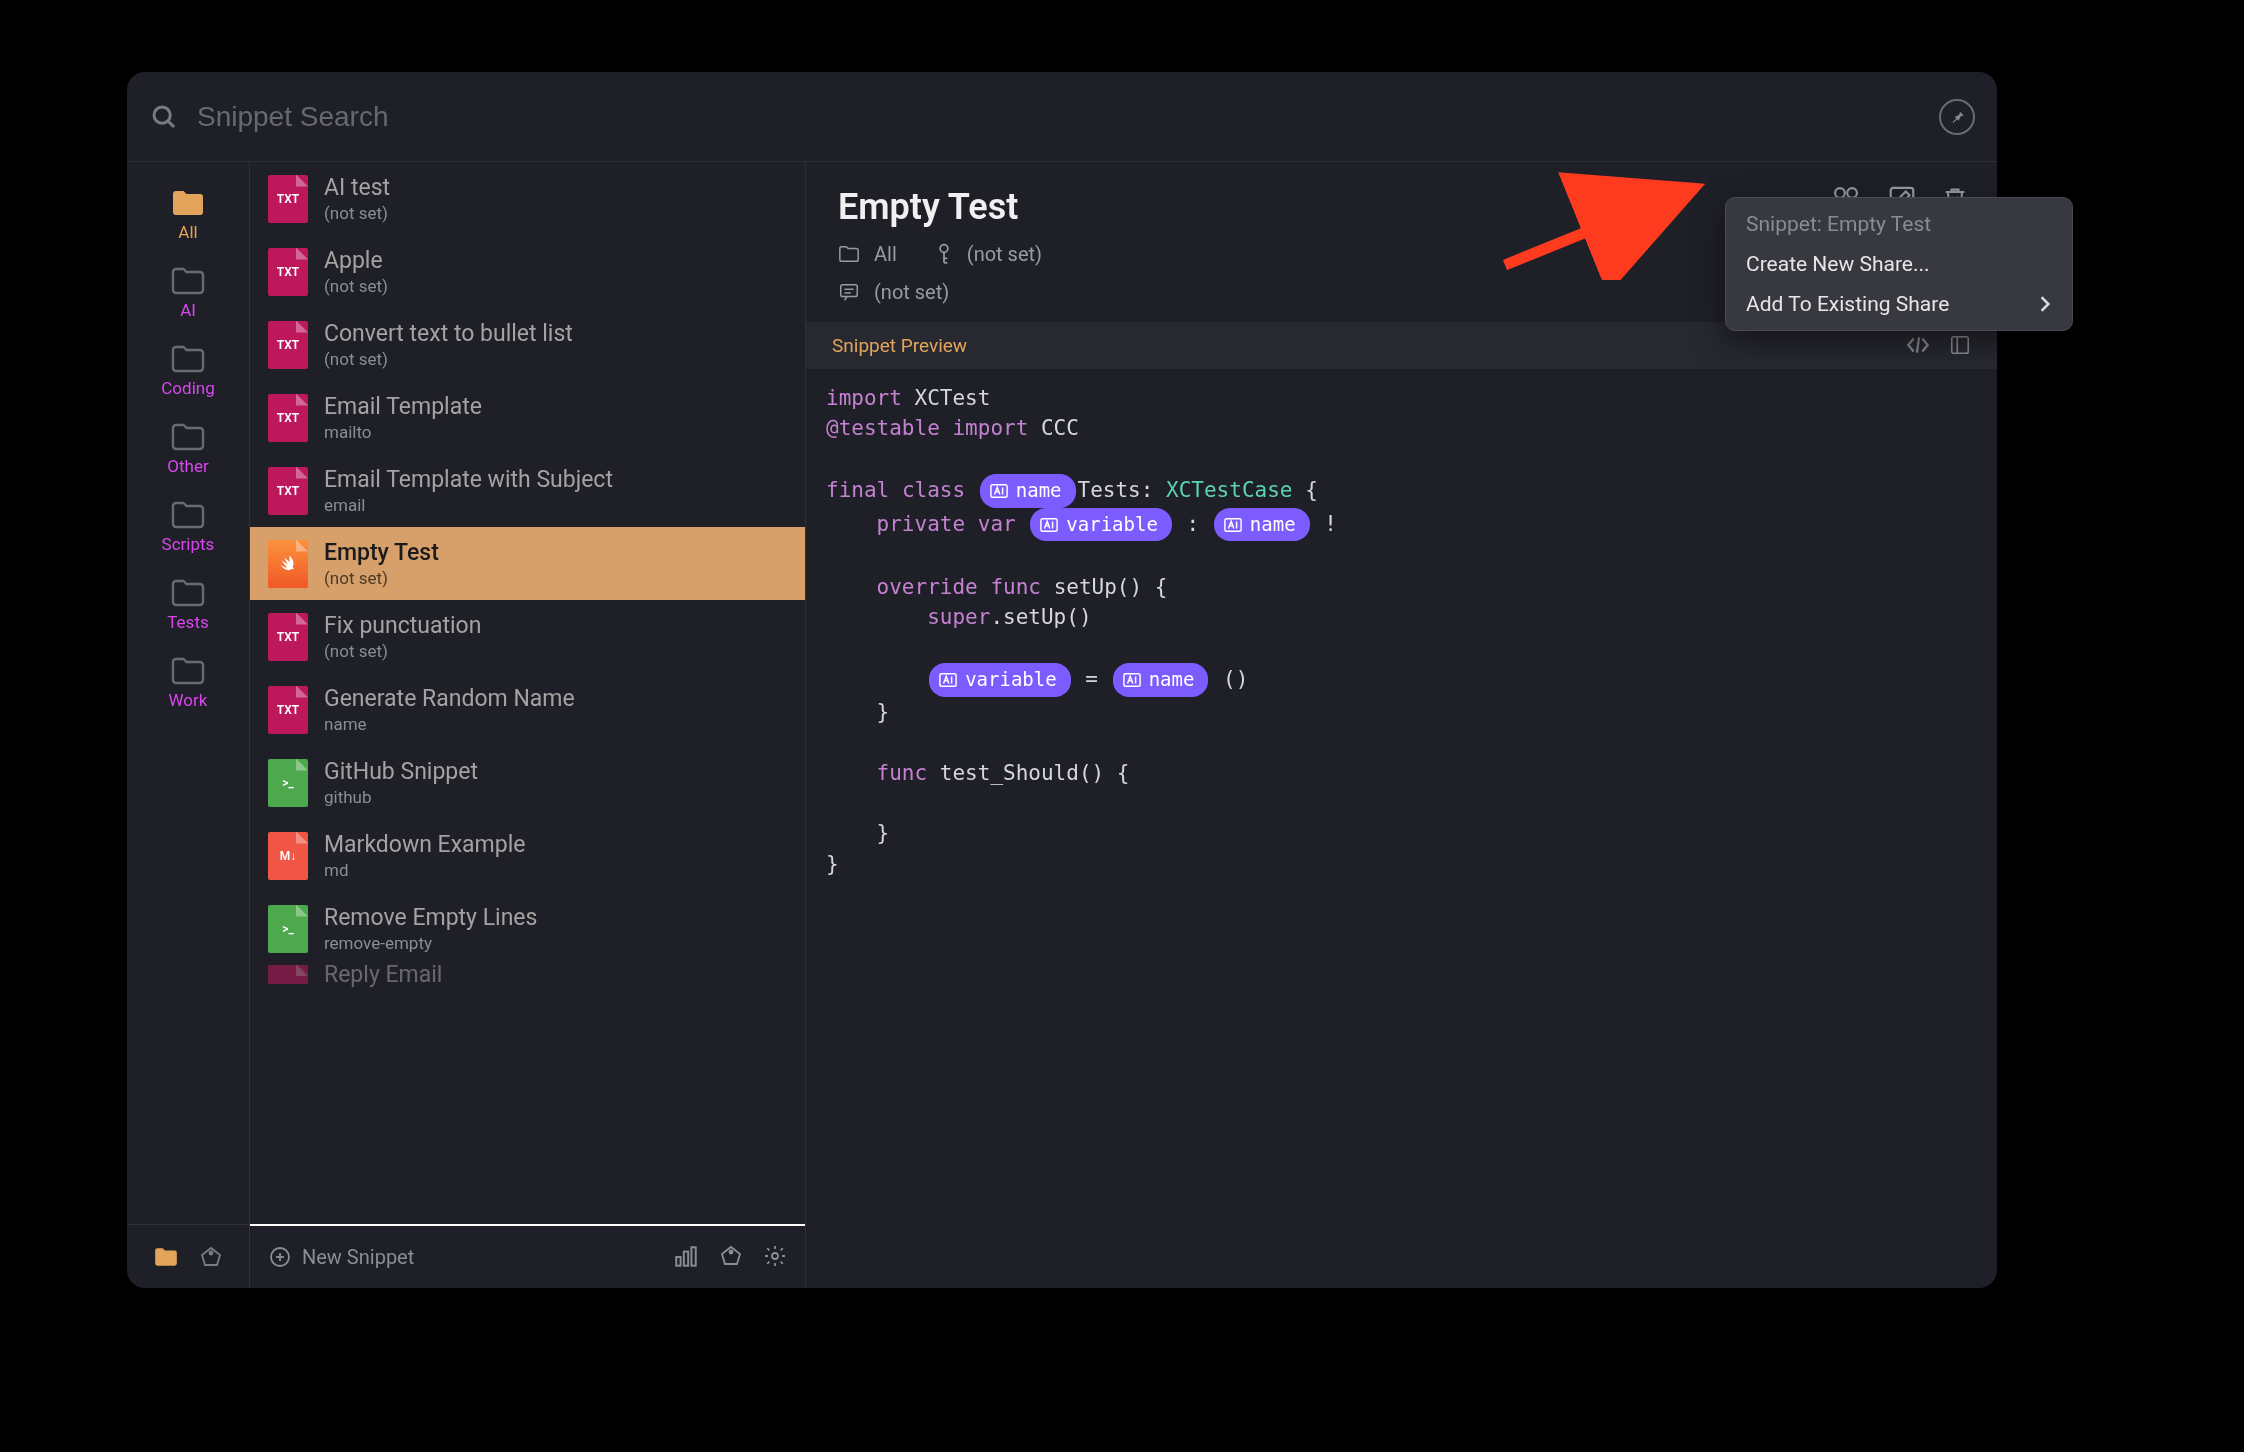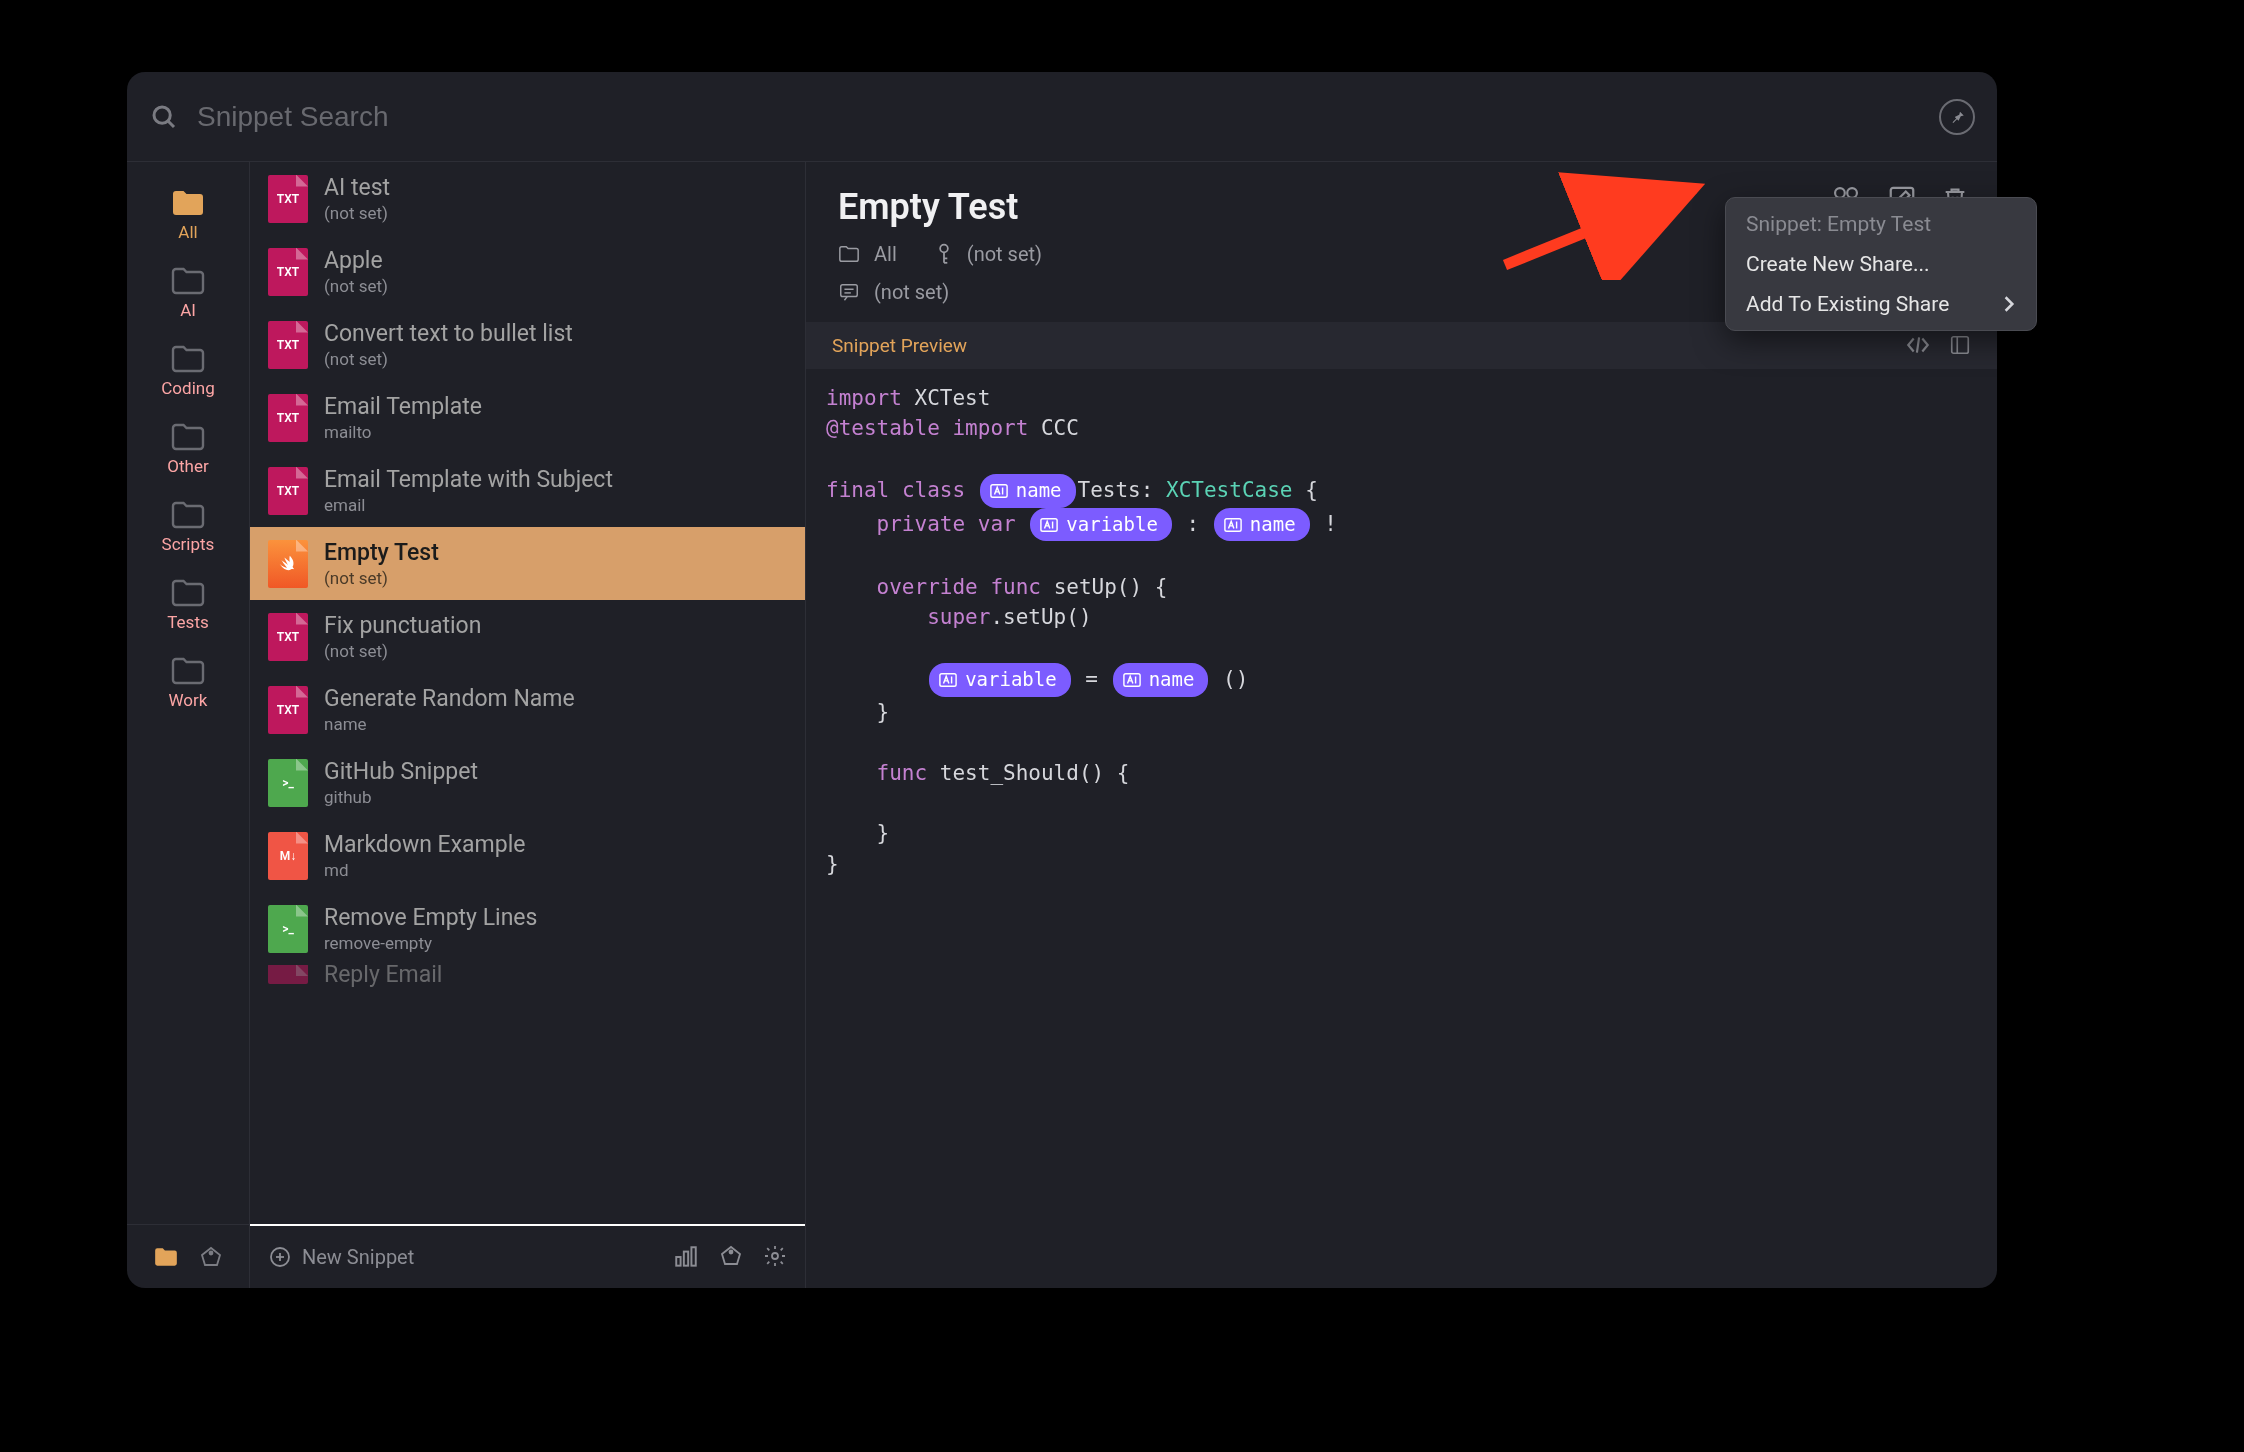--- a/index.html
+++ b/index.html
@@ -70,21 +70,21 @@
     border-right: 1px solid #2d2e36;
     gap: 8px;
   }
   .folder-item {
     display: flex;
     flex-direction: column;
     align-items: center;
     width: 100%;
     padding: 10px 0 6px;
     cursor: pointer;
-    color: #fca5a5;
+    color: #d946ef;
     font-size: 17px;
   }
   .folder-item.active { color: #e2a45a; }
   .folder-item .label { margin-top: 4px; }
   .folders-footer {
     margin-top: auto;
     width: 100%;
     display: flex;
     align-items: center;
     justify-content: center;
@@ -228,21 +228,21 @@
     vertical-align: middle;
     margin: 0 2px;
   }
   .chip svg { flex-shrink:0; }
 
   
   .context-menu {
     position: absolute;
     left: 1725px;
     top: 197px;
-    width: 312px;
+    width: 348px;
     background: #383940;
     border: 1px solid #4a4b52;
     border-radius: 10px;
     box-shadow: 0 10px 30px rgba(0,0,0,0.5);
     padding: 6px 0;
     font-size: 21px;
     color: #e6e6e6;
     z-index: 50;
   }
   .context-menu .item {

